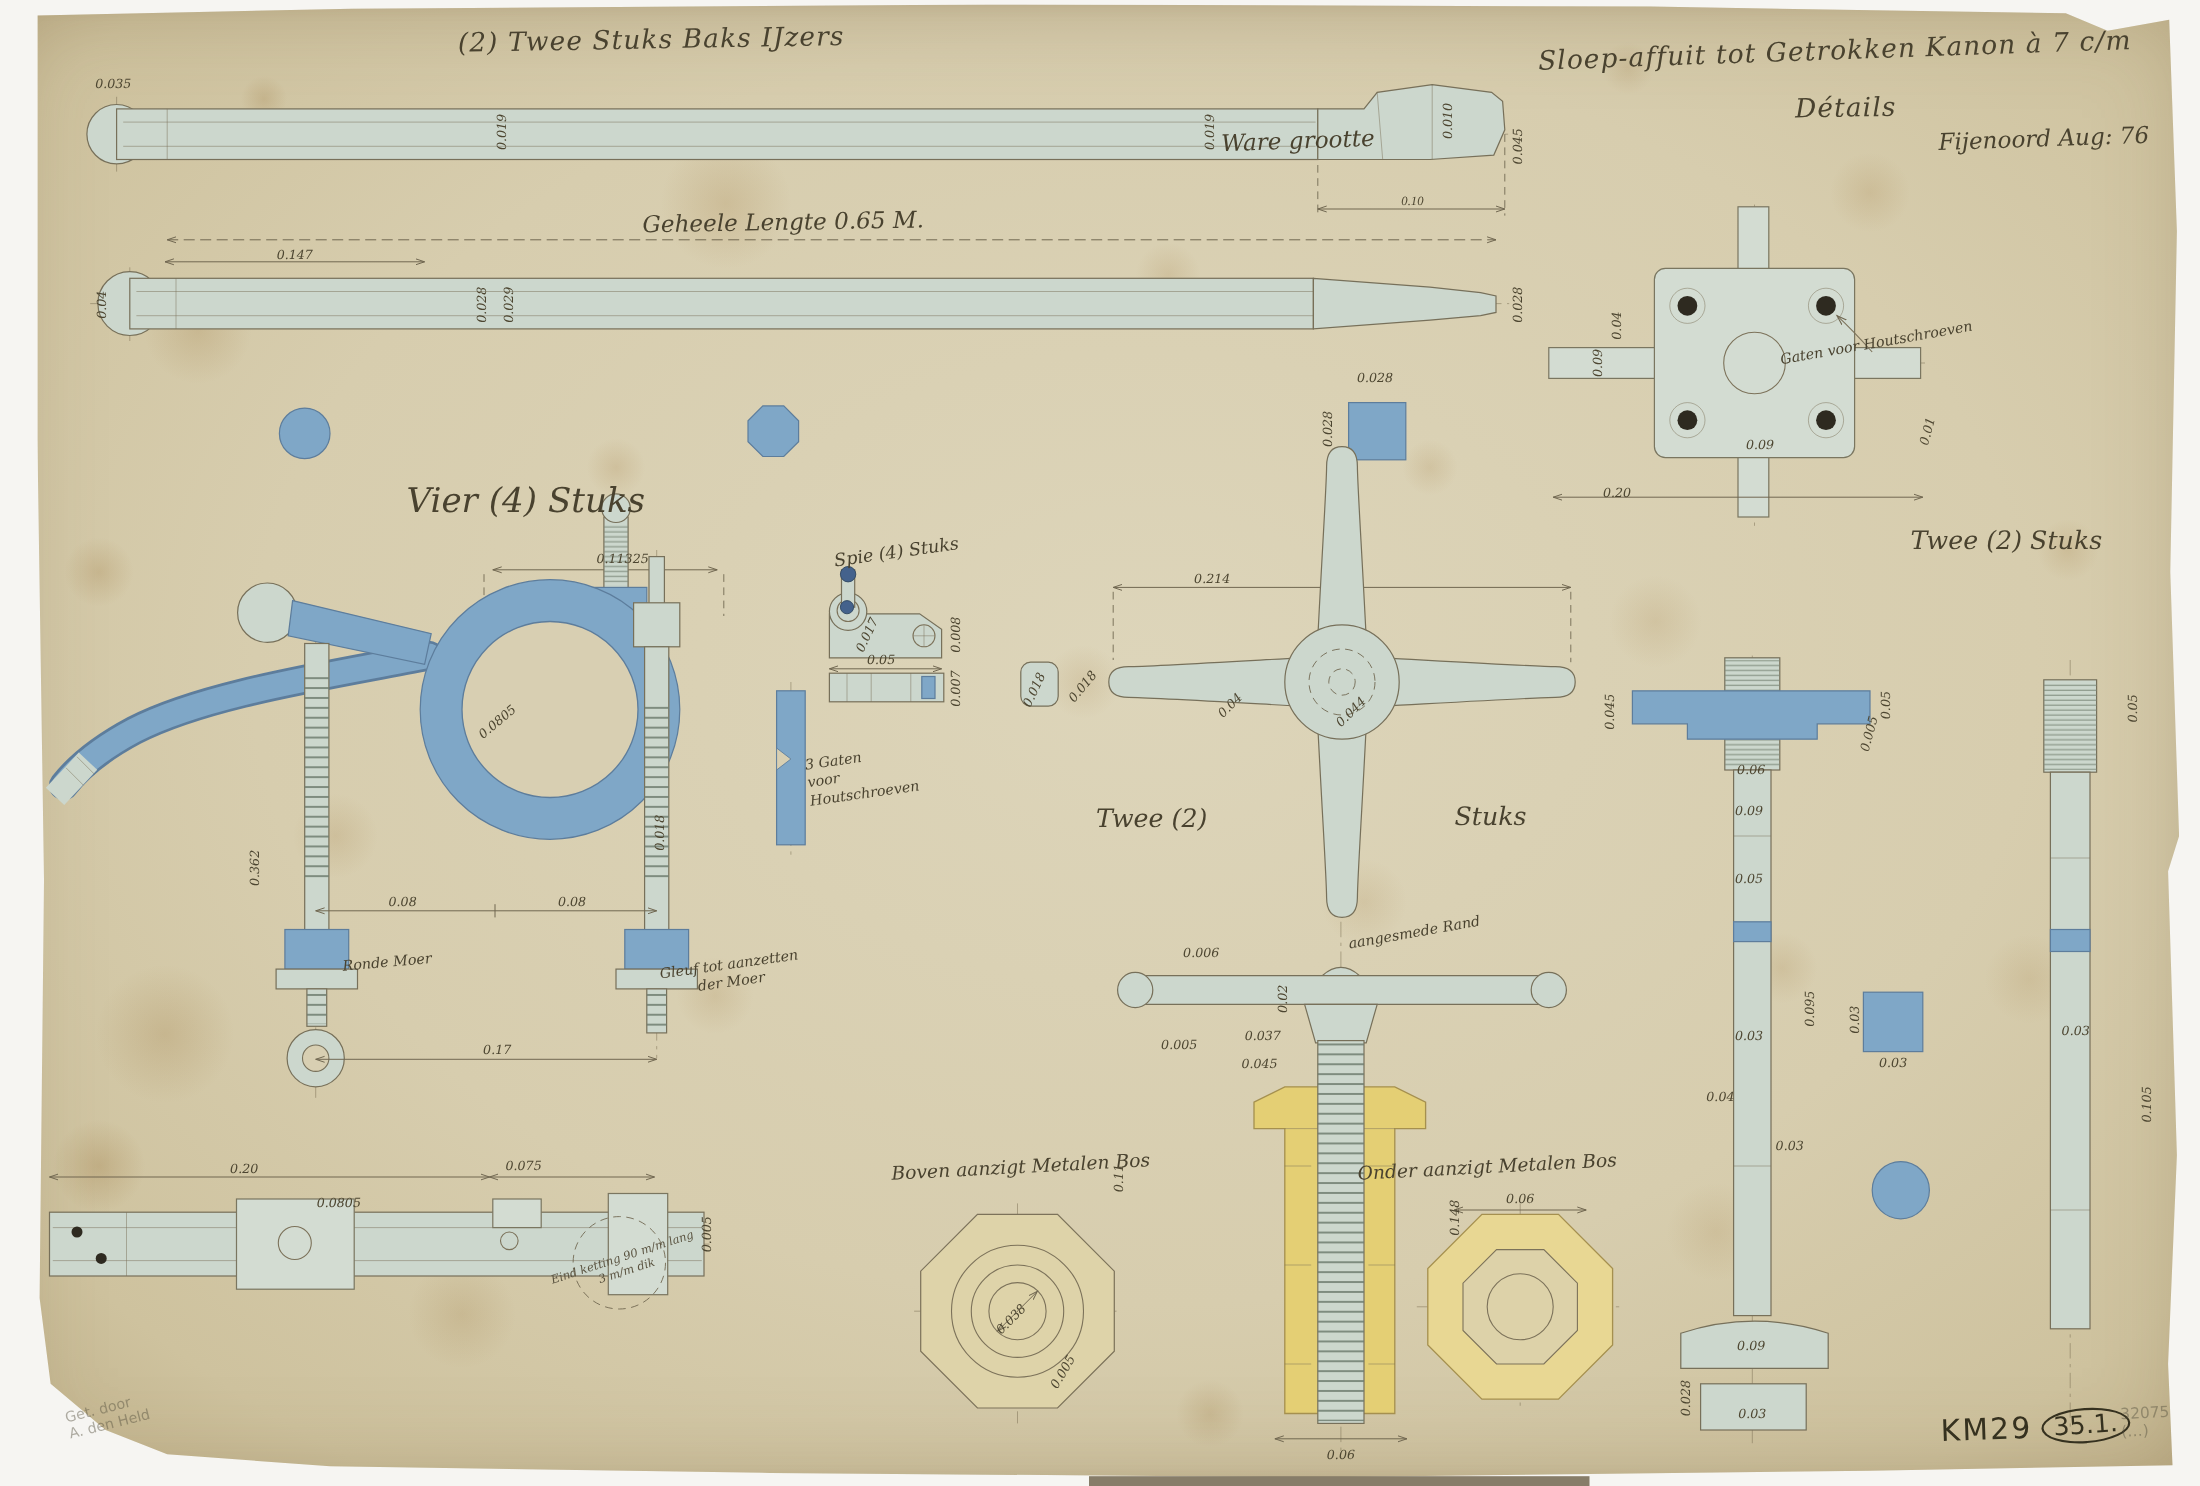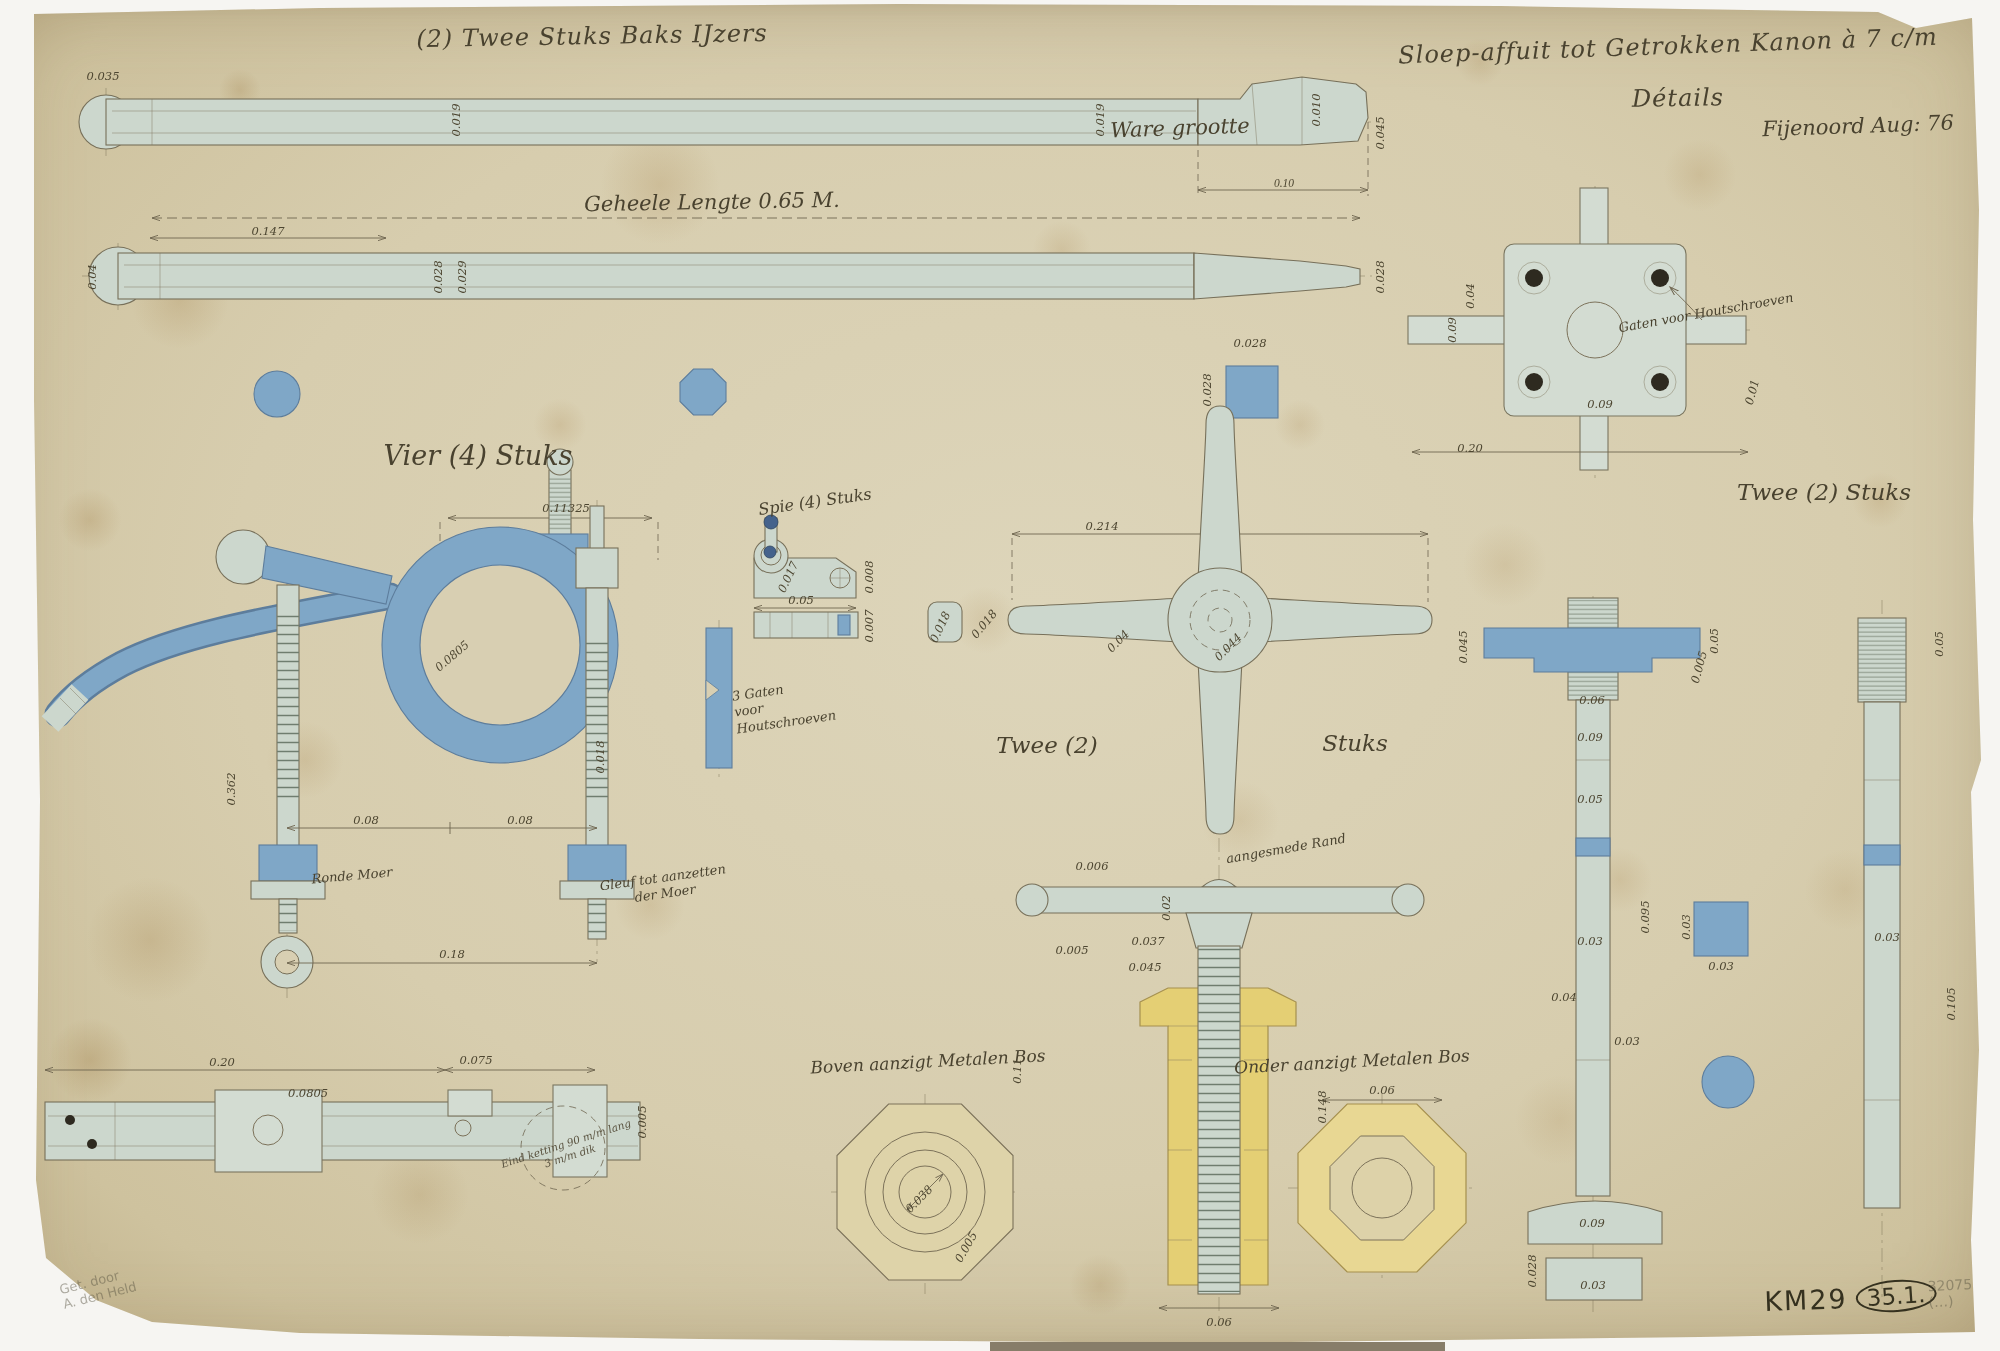--- a/index.html
+++ b/index.html
@@ -37,21 +37,21 @@
     radial-gradient(circle 26px at 880px 120px, rgba(150,110,50,.18), rgba(150,110,50,0) 70%),
     radial-gradient(circle 34px at 1480px 62px, rgba(150,110,50,.15), rgba(150,110,50,0) 70%);}
   #paper::after{content:"";position:absolute;inset:0;pointer-events:none;
     box-shadow:inset 0 0 90px rgba(115,90,50,.35), inset 0 0 18px rgba(115,90,50,.25);}
   svg{position:absolute;left:0;top:0;}
   .pos{position:absolute;transform:translate(-50%,-50%) rotate(var(--r,0deg));white-space:nowrap;}
   .hw{font-style:italic;color:#49422f;}
   .t1{font-size:24px;letter-spacing:1px;}
   .t2{font-size:21px;}
   .lbl{font-size:23px;}
-  .lblB{font-size:27px;}
+  .lblB{font-size:31px;}
   .note{font-size:13px;white-space:pre-line;text-align:center;line-height:1.25;}
   .dim{position:absolute;transform:translate(-50%,-50%) rotate(var(--r,0deg));
        font-style:italic;font-size:11.5px;color:#4d4631;white-space:nowrap;}
   .stamp{font-family:"DejaVu Sans", sans-serif;font-style:normal;color:#35311f;}
   .km{font-size:27px;letter-spacing:2px;}
   .ref{font-size:23px;border:2.5px solid #35311f;border-radius:50%;padding:1px 9px;}
   .pencil{font-family:"DejaVu Sans", sans-serif;color:rgba(85,80,62,.45);white-space:pre-line;}
   .scan-strip{position:absolute;left:990px;top:1342px;width:455px;height:9px;background:#877d69;}
   
   .st{fill:#ccd7cd;stroke:#77705a;stroke-width:1.1;}
@@ -322,21 +322,21 @@
       <span class="dim" style="left: 1470px; top: 296px; --r: -90deg;">0.04</span>
       <span class="dim" style="left: 1600px; top: 404px; --r: 0deg;">0.09</span>
       <span class="dim" style="left: 1752px; top: 392px; --r: -75deg;">0.01</span>
       <span class="dim" style="left: 1470px; top: 448px; --r: 0deg;">0.20</span>
       <span class="dim" style="left: 566px; top: 508px; --r: 0deg;">0.11325</span>
       <span class="dim" style="left: 452px; top: 656px; --r: -40deg;">0.0805</span>
       <span class="dim" style="left: 231px; top: 789px; --r: -90deg;">0.362</span>
       <span class="dim" style="left: 600px; top: 757px; --r: -90deg;">0.018</span>
       <span class="dim" style="left: 366px; top: 820px; --r: 0deg;">0.08</span>
       <span class="dim" style="left: 520px; top: 820px; --r: 0deg;">0.08</span>
-      <span class="dim" style="left: 452px; top: 954px; --r: 0deg;">0.18</span>
+      <span class="dim" style="left: 452px; top: 954px; --r: 0deg;">0.17</span>
       <span class="dim" style="left: 788px; top: 577px; --r: -65deg;">0.017</span>
       <span class="dim" style="left: 869px; top: 577px; --r: -90deg;">0.008</span>
       <span class="dim" style="left: 801px; top: 600px; --r: 0deg;">0.05</span>
       <span class="dim" style="left: 869px; top: 626px; --r: -90deg;">0.007</span>
       <span class="dim" style="left: 940px; top: 627px; --r: -65deg;">0.018</span>
       <span class="dim" style="left: 1102px; top: 526px; --r: 0deg;">0.214</span>
       <span class="dim" style="left: 984px; top: 624px; --r: -50deg;">0.018</span>
       <span class="dim" style="left: 1118px; top: 641px; --r: -45deg;">0.04</span>
       <span class="dim" style="left: 1228px; top: 647px; --r: -45deg;">0.044</span>
       <span class="dim" style="left: 1092px; top: 866px; --r: 0deg;">0.006</span>

